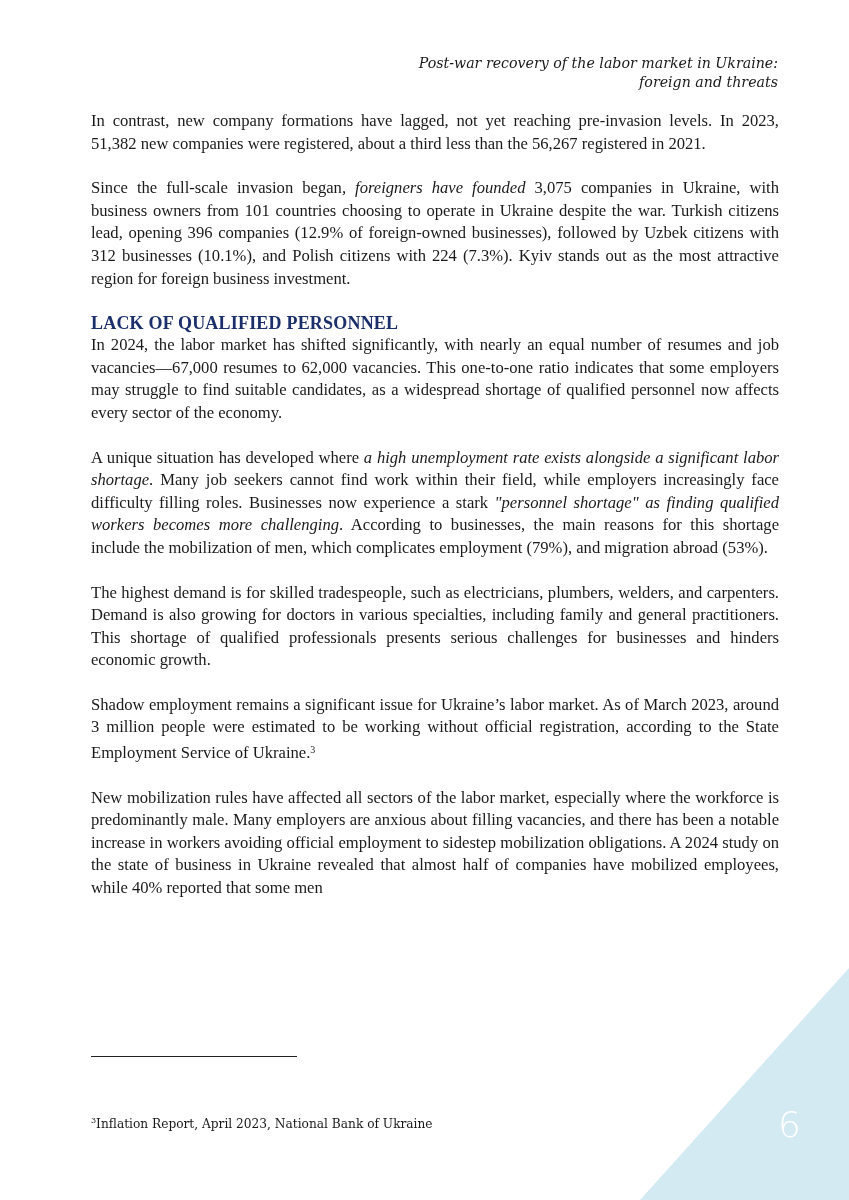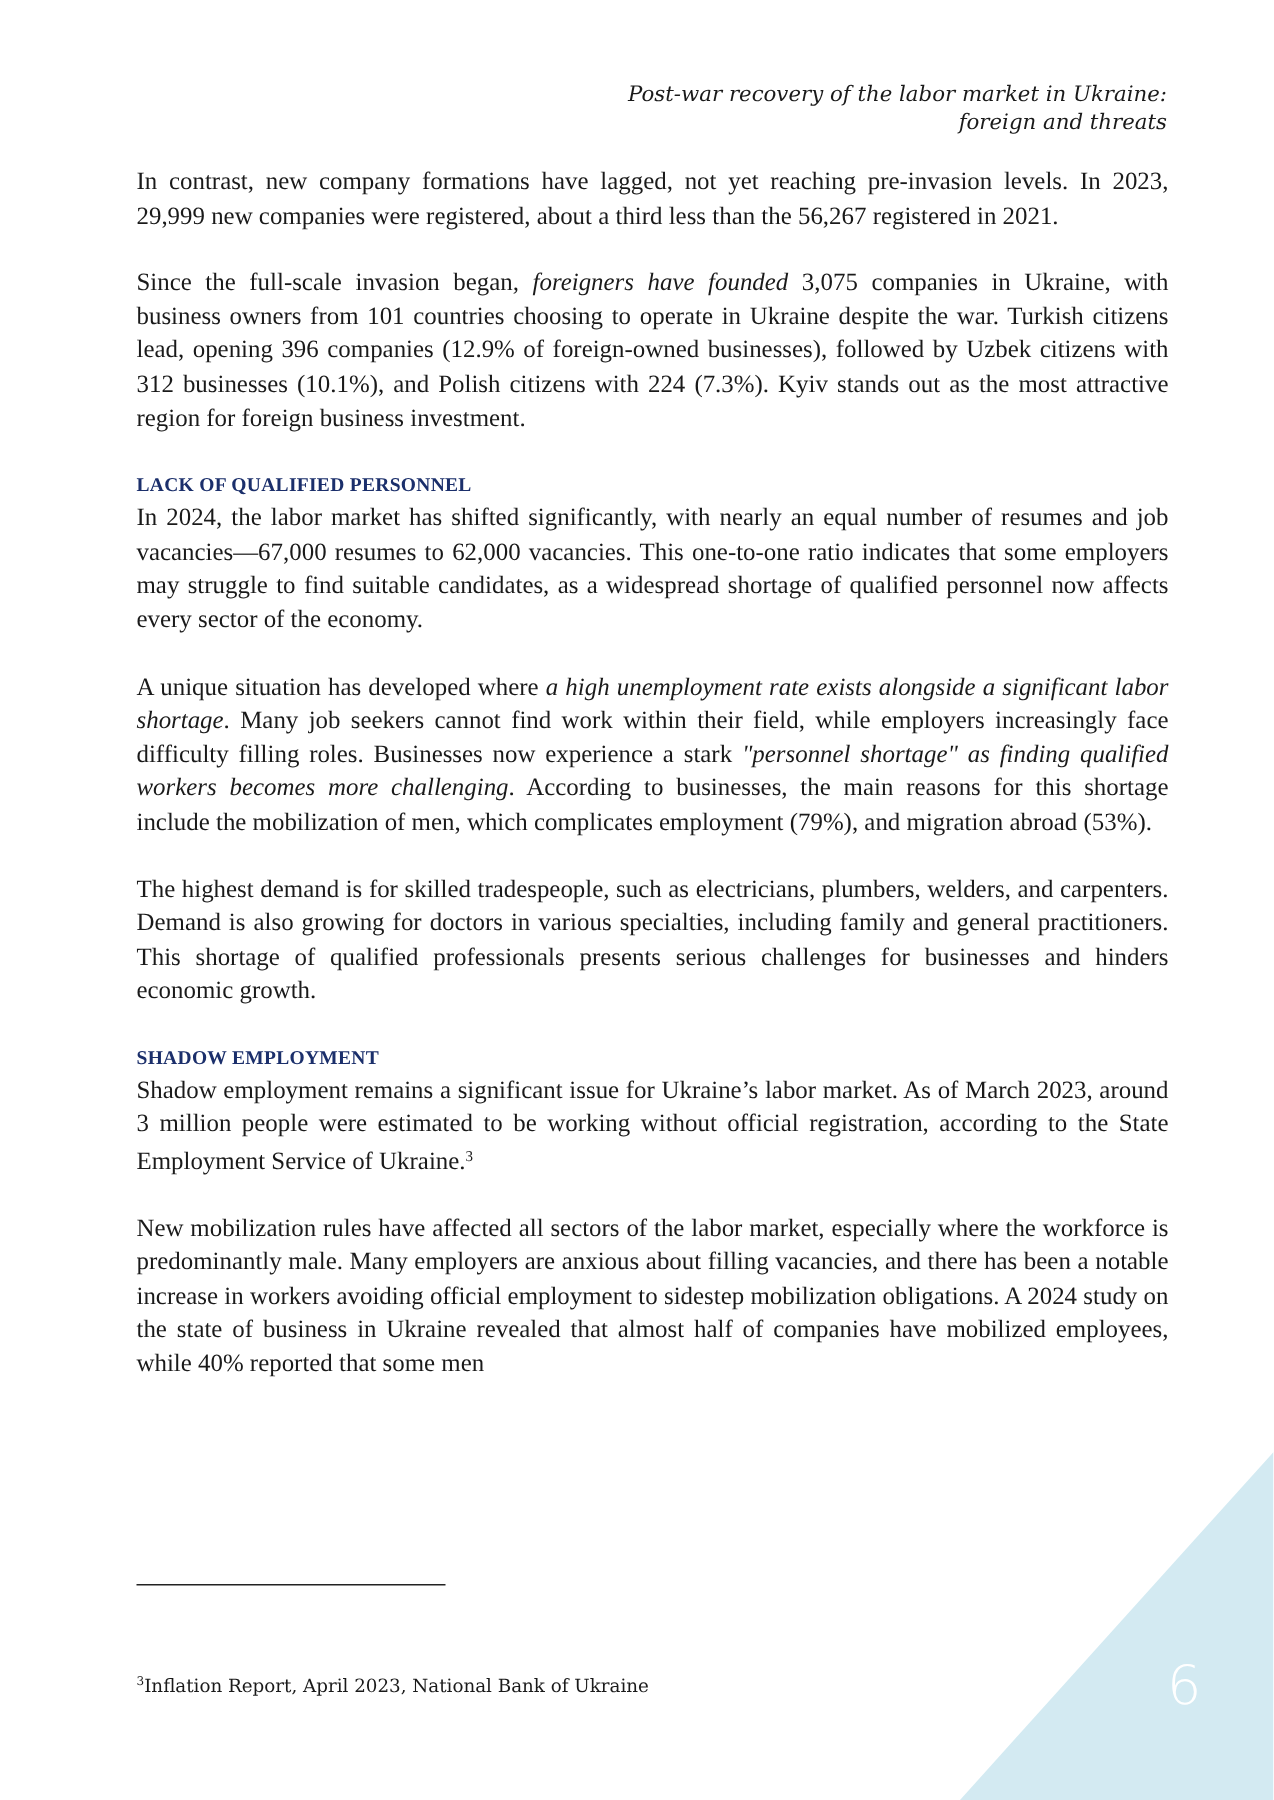--- a/index.html
+++ b/index.html
@@ -15,21 +15,21 @@
     }
     .content {
       position: absolute; left: 91px; top: 110px; width: 688px;
       font-family: "Liberation Serif", serif; font-size: 16.6px; line-height: 22.6px;
       text-align: justify;
     }
     .content p { margin: 0; }
     .gap { height: 22px; }
     .heading {
       font-family: "Liberation Serif", serif; font-weight: bold; color: #1b2f6b;
-      font-size: 13px; line-height: 22px; margin: 0; letter-spacing: 0.2px;
+      font-size: 18px; line-height: 22px; margin: 0; letter-spacing: 0.2px;
     }
     .sup { font-size: 10px; vertical-align: 5px; }
     .fn-line {
       position: absolute; left: 91px; top: 1056px; width: 206px; height: 0;
       border-top: 1px solid #222;
     }
     .footnote {
       position: absolute; left: 91px; top: 1068px;
       font-family: "DejaVu Serif", serif; font-size: 12.2px; color: #1a1a1a; margin-top: 48px;
     }
@@ -45,34 +45,33 @@
   </style>
 </head>
 <body>
 
 <div class="header">
   <div>Post-war recovery of the labor market in Ukraine:</div>
   <div>foreign and threats</div>
 </div>
 
 <div class="content">
-  <p>In contrast, new company formations have lagged, not yet reaching pre-invasion levels. In 2023, 29,999 new companies were registered, about a third less than the 56,267 registered in 2021.</p>
+  <p>In contrast, new company formations have lagged, not yet reaching pre-invasion levels. In 2023, 51,382 new companies were registered, about a third less than the 56,267 registered in 2021.</p>
   <div class="gap"></div>
   <p><span>Since the full-scale invasion began</span><em>, foreigners have founded</em><span> 3,075 companies in Ukraine, with business owners from 101 countries choosing to operate in Ukraine despite the war. Turkish citizens lead, opening 396 companies (12.9% of foreign-owned businesses), followed by Uzbek citizens with 312 businesses (10.1%), and Polish citizens with 224 (7.3%). Kyiv stands out as the most attractive region for foreign business investment.</span></p>
   <div class="gap"></div>
 
   <h2 class="heading">LACK OF QUALIFIED PERSONNEL</h2>
   <p>In 2024, the labor market has shifted significantly, with nearly an equal number of resumes and job vacancies—67,000 resumes to 62,000 vacancies. This one-to-one ratio indicates that some employers may struggle to find suitable candidates, as a widespread shortage of qualified personnel now affects every sector of the economy.</p>
   <div class="gap"></div>
   <p><span>A unique situation has developed where </span><em>a high unemployment rate exists alongside a significant labor shortage</em><span>. Many job seekers cannot find work within their field, while employers increasingly face difficulty filling roles. Businesses now experience a stark </span><em>"personnel shortage" as finding qualified workers becomes more challenging</em><span>. According to businesses, the main reasons for this shortage include the mobilization of men, which complicates employment (79%), and migration abroad (53%).</span></p>
   <div class="gap"></div>
   <p>The highest demand is for skilled tradespeople, such as electricians, plumbers, welders, and carpenters. Demand is also growing for doctors in various specialties, including family and general practitioners. This shortage of qualified professionals presents serious challenges for businesses and hinders economic growth.</p>
   <div class="gap"></div>
 
-  <h2 class="heading">SHADOW EMPLOYMENT</h2>
   <p><span>Shadow employment remains a significant issue for Ukraine’s labor market. As of March 2023, around 3 million people were estimated to be working without official registration, according to the State Employment Service of Ukraine.</span><span class="sup">3</span></p>
   <div class="gap"></div>
   <p>New mobilization rules have affected all sectors of the labor market, especially where the workforce is predominantly male. Many employers are anxious about filling vacancies, and there has been a notable increase in workers avoiding official employment to sidestep mobilization obligations. A 2024 study on the state of business in Ukraine revealed that almost half of companies have mobilized employees, while 40% reported that some men</p>
 </div>
 
 <div class="fn-line"></div>
 <div class="footnote"><span class="fsup">3</span><span>Inflation Report, April 2023, National Bank of Ukraine</span></div>
 
 <svg class="corner" viewBox="0 0 209 232" preserveAspectRatio="none">
   <polygon points="209,0 209,232 0,232" fill="#d3eaf2"></polygon>

